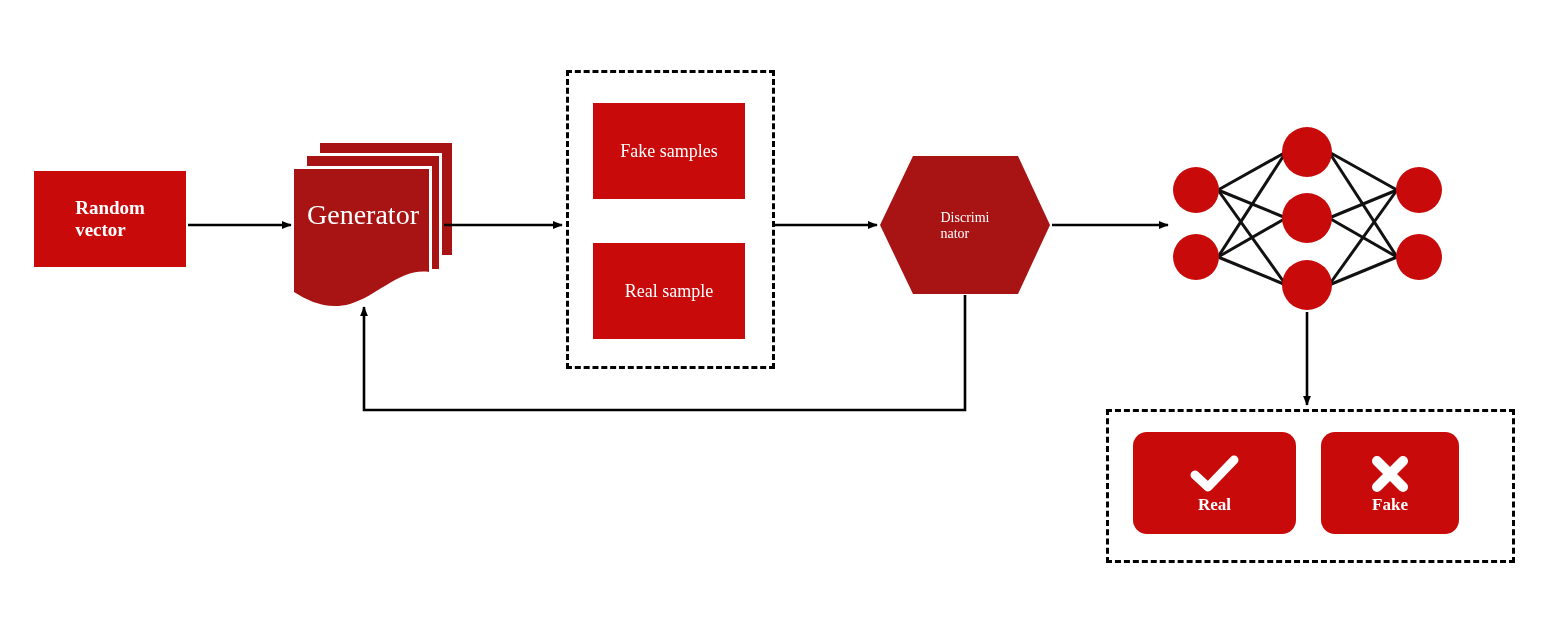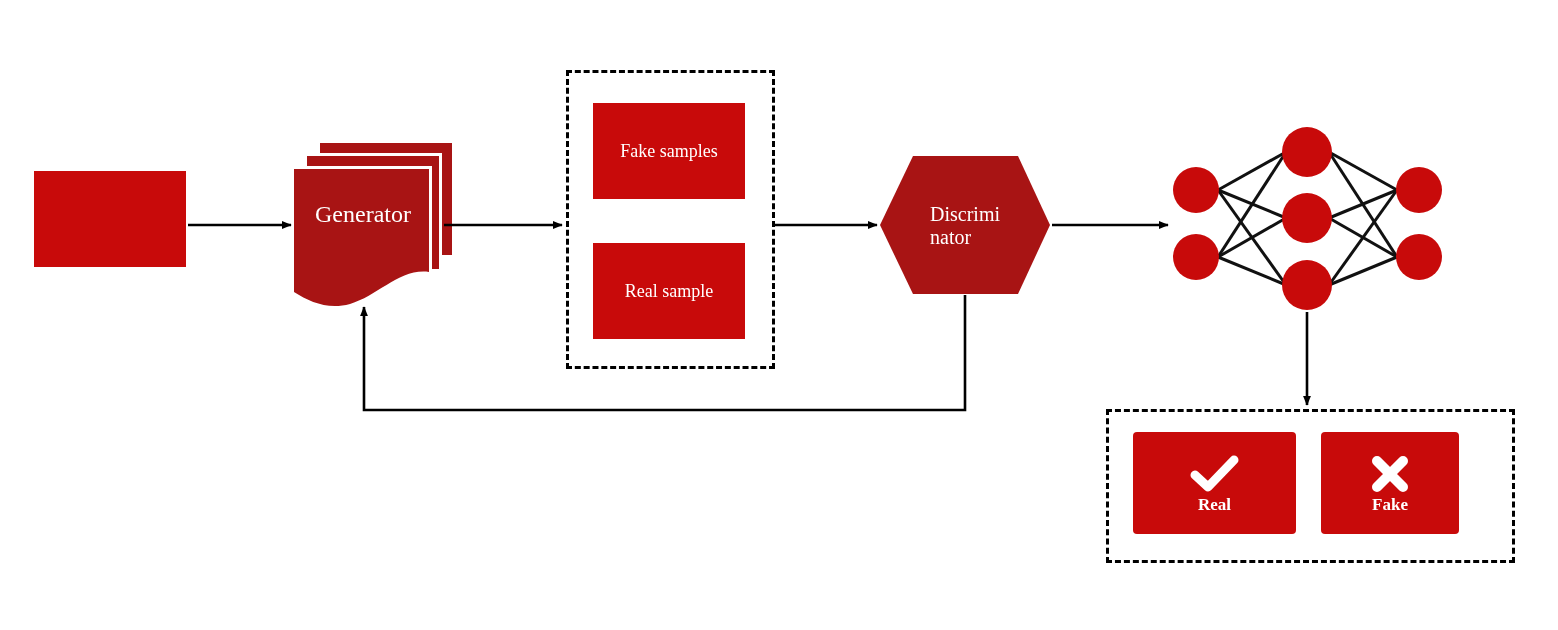--- a/index.html
+++ b/index.html
@@ -53,21 +53,21 @@
     height: 96px;
     font-weight: bold;
     font-size: 19px;
   }
   
   .gen-label {
     left: 293px;
     top: 150px;
     width: 140px;
     height: 130px;
-    font-size: 24px;
+    font-size: 28px;
   }
   
   .dashed-box {
     position: absolute;
     border: 3px dashed #000000;
     background: transparent;
   }
   .samples-box {
     left: 566px;
     top: 70px;
@@ -81,33 +81,33 @@
   .fake-card { left: 593px; top: 103px; width: 152px; height: 96px; }
   .real-card { left: 593px; top: 243px; width: 152px; height: 96px; }
   .fake-label { left: 593px; top: 103px; width: 152px; height: 96px; font-size: 18px; }
   .real-label { left: 593px; top: 243px; width: 152px; height: 96px; font-size: 18px; border-radius: 26px; }
   
   .disc-label {
     left: 900px;
     top: 186px;
     width: 130px;
     height: 80px;
-    font-size: 20px;
+    font-size: 14px;
   }
   
   .verdict-box {
     left: 1106px;
     top: 409px;
     width: 403px;
     height: 148px;
   }
   .verdict-card {
     position: absolute;
     background: #C80A0A;
-    border-radius: 4px;
+    border-radius: 14px;
     display: flex;
     flex-direction: column;
     align-items: center;
     justify-content: center;
   }
   .real-verdict { left: 1133px; top: 432px; width: 163px; height: 102px; }
   .fake-verdict { left: 1321px; top: 432px; width: 138px; height: 102px; }
   .verdict-icon {
     width: 52px;
     height: 40px;
@@ -179,20 +179,22 @@
       <line x1="188" y1="225" x2="291" y2="225"></line>
       <line x1="444" y1="225" x2="562" y2="225"></line>
       <line x1="774" y1="225" x2="877" y2="225"></line>
       <line x1="1052" y1="225" x2="1168" y2="225"></line>
       <line x1="1307" y1="312" x2="1307" y2="405"></line>
       <path d="M965,295 L965,410 L364,410 L364,307"></path>
     </g>
   </svg>
 
   <div class="rv-box"></div>
+  <div class="node-label rv-label">Random
+vector</div>
 
   <div class="node-label gen-label">Generator</div>
 
   <div class="dashed-box samples-box"></div>
   <div class="sample-card fake-card"></div>
   <div class="node-label fake-label">Fake samples</div>
   <div class="sample-card real-card"></div>
   <div class="node-label real-label">Real sample</div>
 
   <div class="node-label disc-label">Discrimi

